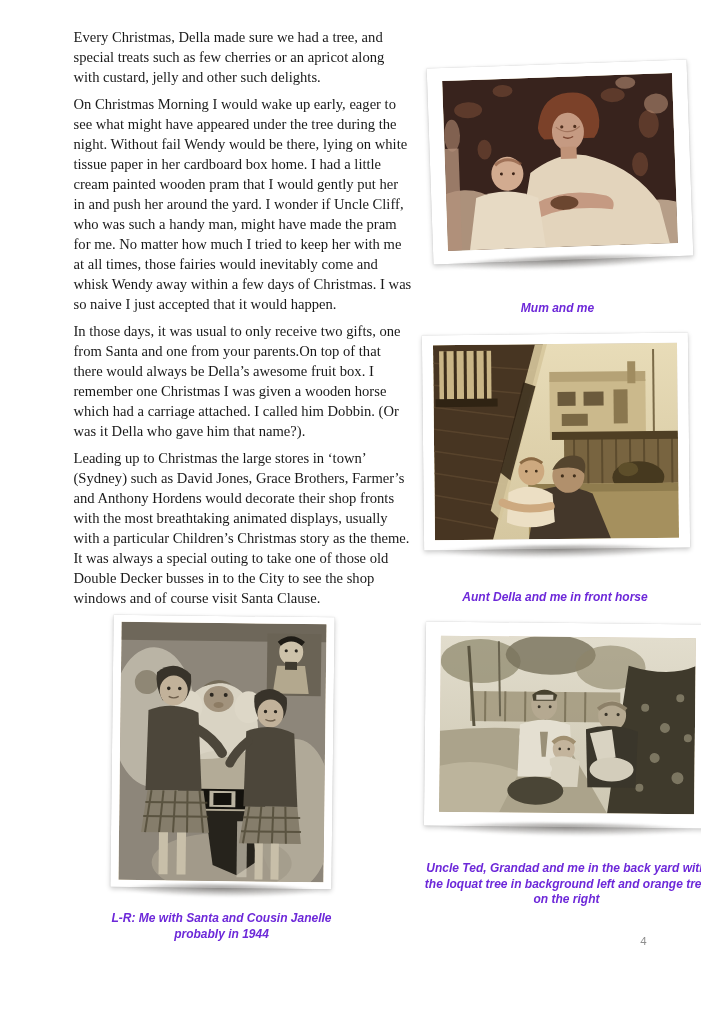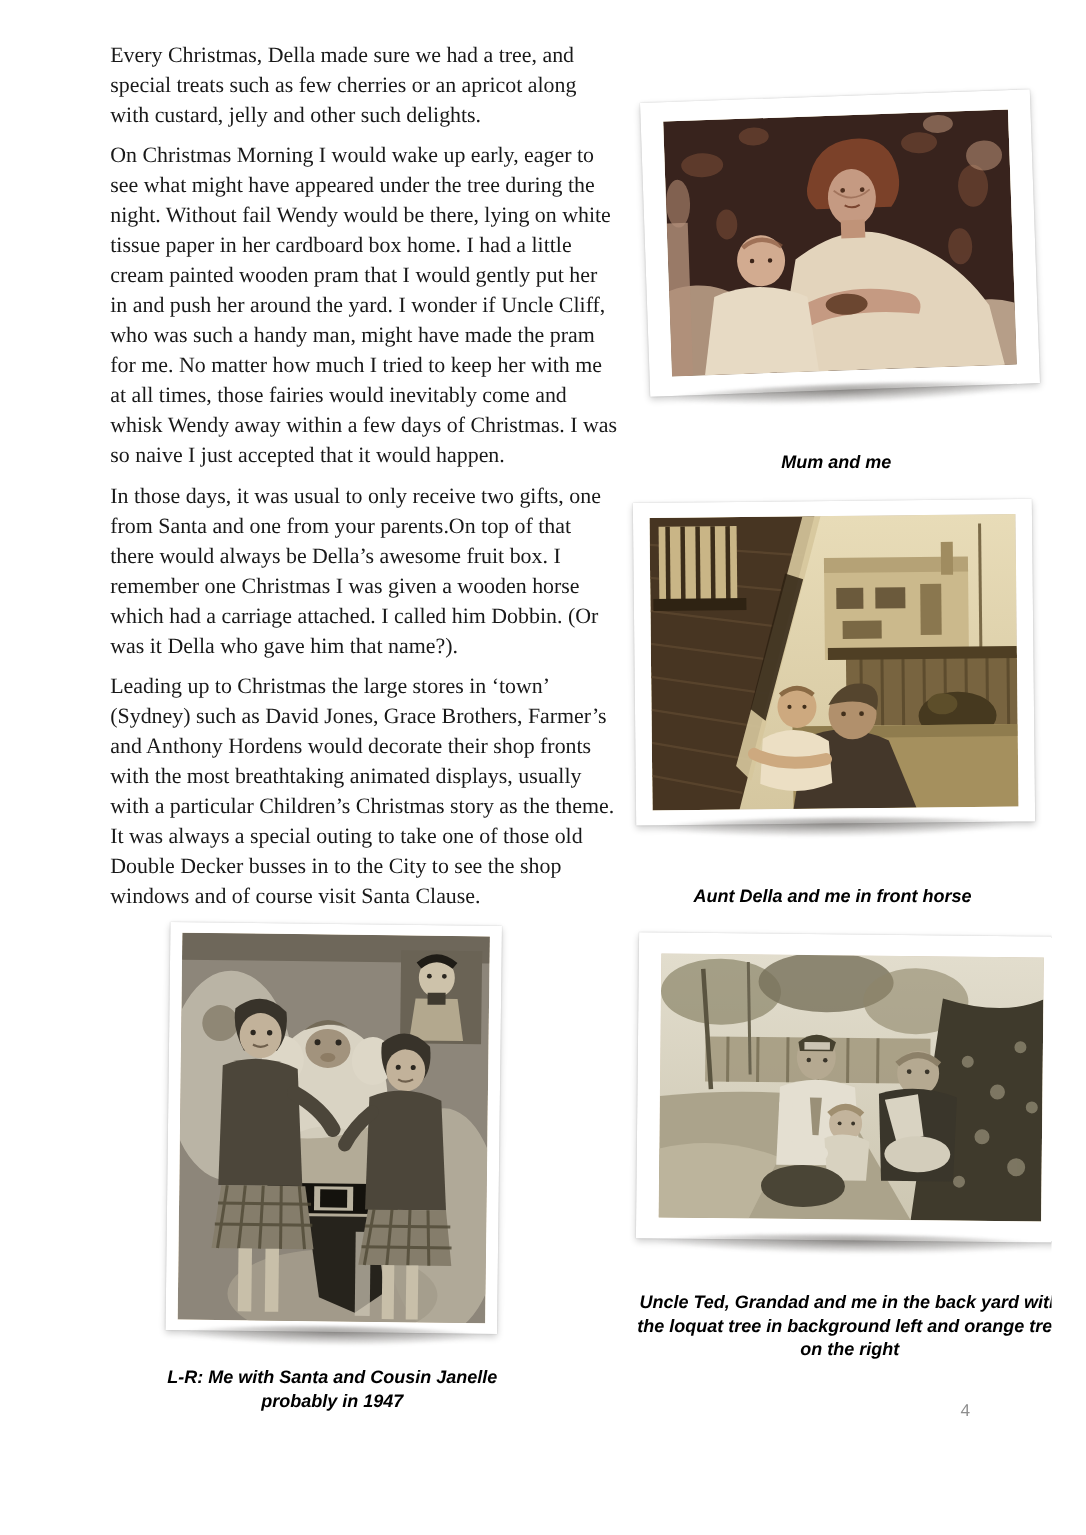--- a/index.html
+++ b/index.html
@@ -27,21 +27,21 @@
   .pic{width:100%;height:100%;overflow:hidden;background:#d8cdb8;}
   .pic svg{display:block;width:100%;height:100%;}
   .photo1{left:406px;top:64px;width:260px;height:196px;padding:13px 15px;transform:rotate(-2deg);}
   .photo2{left:399px;top:334px;width:266px;height:215px;padding:10px 11px;transform:rotate(-0.6deg);}
   .photo3{left:401px;top:623px;width:285px;height:204px;padding:14px 15px;transform:rotate(0.6deg);}
   .photo4{left:88px;top:616px;width:221px;height:272px;padding:7px 8px;transform:rotate(0.7deg);}
   
   .caption{
     position:absolute;font-family:"Liberation Sans", sans-serif;
     font-size:12px;line-height:15.5px;font-weight:700;font-style:italic;
-    color:#000000;text-align:center;
+    color:#6d28d9;text-align:center;
   }
   .cap1{left:405px;top:301px;width:258px;}
   .cap2{left:398px;top:590px;width:267px;}
   .cap3{left:393px;top:861px;width:300px;}
   .cap4{left:81px;top:911px;width:234px;}
   
   .page-num{
     position:absolute;left:608px;top:935px;width:24px;text-align:center;
     font-family:"Liberation Sans", sans-serif;font-size:11.5px;color:#8e8e8e;
   }
@@ -297,17 +297,17 @@
           <line x1="154" y1="183" x2="153" y2="220"></line>
             <line x1="166" y1="183" x2="167" y2="220"></line>
           <line x1="124" y1="194" x2="181" y2="194"></line>
             <line x1="122" y1="208" x2="182" y2="208"></line>
         </g>
         <rect x="136" y="220" width="8" height="36" fill="#c8bfa9"></rect>
         <rect x="152" y="220" width="8" height="36" fill="#c8bfa9"></rect>
       </svg>
     </div>
   </div>
-  <div class="caption cap4">L-R: Me with Santa and Cousin Janelle probably in 1947</div>
+  <div class="caption cap4">L-R: Me with Santa and Cousin Janelle probably in 1944</div>
 
   <div class="page-num">4</div>
 
 </div>
 
 </body></html>

